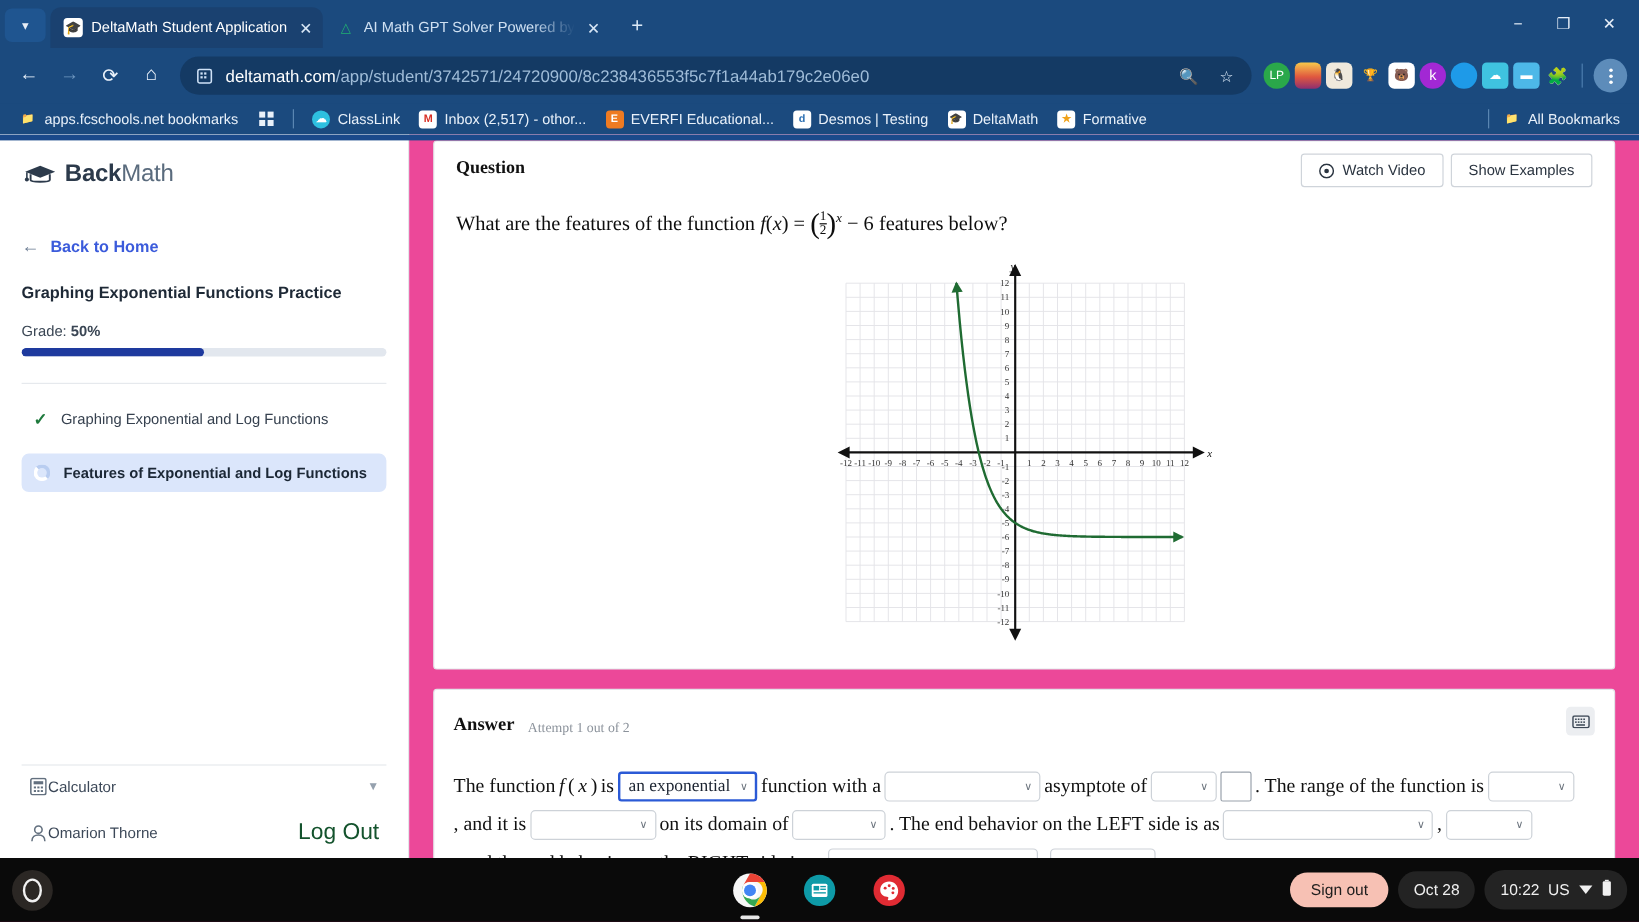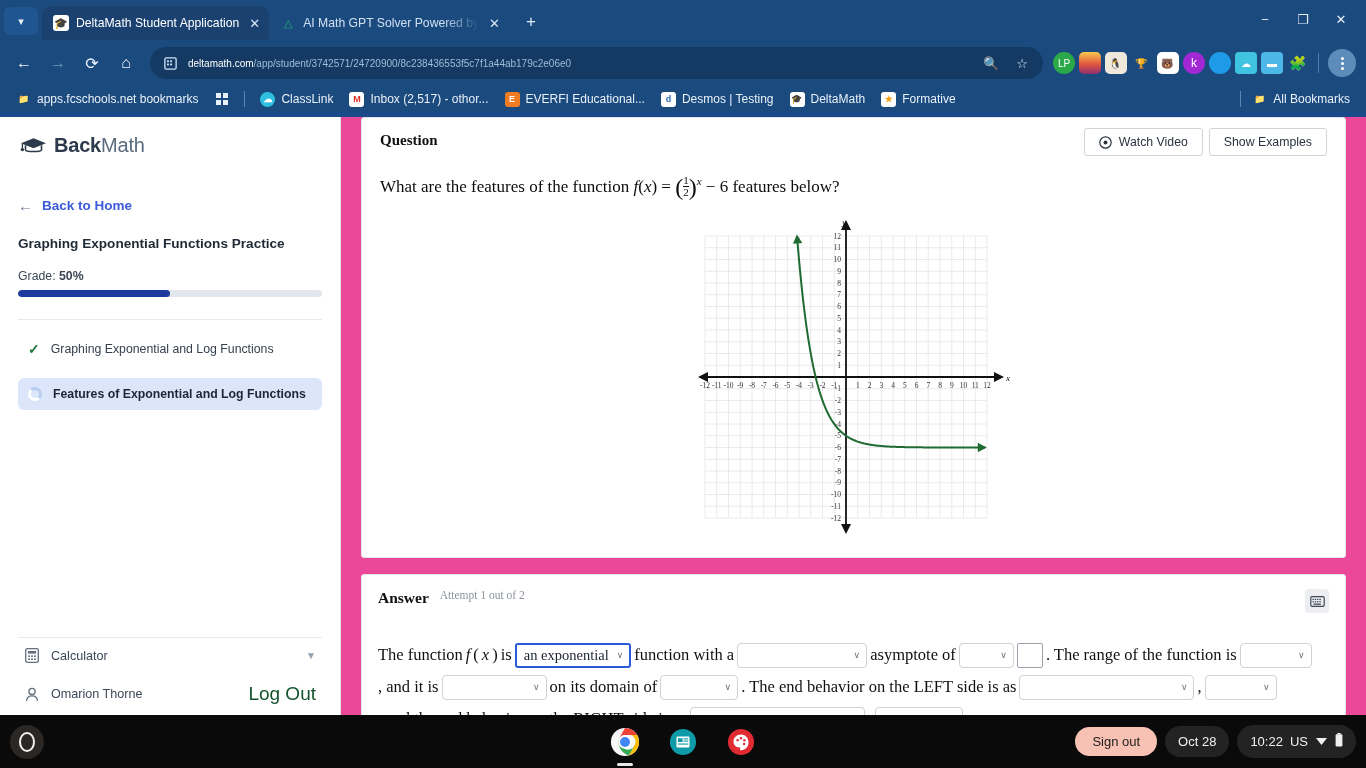--- a/index.html
+++ b/index.html
@@ -41,21 +41,21 @@
   
   .toolbar { height: 46px; background: #1b4a7e; display: flex; align-items: center; padding: 0 8px; gap: 2px; }
   .navbtn { width: 32px; height: 32px; border-radius: 50%; display: flex; align-items: center; justify-content: center;
             color: #eaf2fb; font-size: 16px; cursor: pointer; }
   .navbtn.dim { color: #6e96bf; }
   .omnibox {
     flex: 1; height: 32px; background: #143a64; border-radius: 16px; margin: 0 8px 0 6px;
     display: flex; align-items: center; padding: 0 10px 0 12px; gap: 9px; min-width: 0; cursor: text;
   }
   .omnibox .site-icon { width: 17px; height: 17px; flex: 0 0 17px; display:flex; align-items:center; justify-content:center; color:#cfe2f7; }
-  .url { flex: 1; font-size: 10px; color: #9fbcd8; white-space: nowrap; overflow: hidden; }
+  .url { flex: 1; font-size: 14px; color: #9fbcd8; white-space: nowrap; overflow: hidden; }
   .url b { color: #ffffff; font-weight: 400; }
   .omni-act { width: 22px; height: 22px; display: flex; align-items: center; justify-content: center; color: #dbe9f7; font-size: 13px; cursor: pointer; }
   .ext-row { display: flex; align-items: center; gap: 4px; padding-right: 2px; }
   .ext { width: 22px; height: 22px; border-radius: 5px; display: flex; align-items: center; justify-content: center; font-size: 10px; cursor: pointer; overflow:hidden;}
   .vsep { width: 1px; height: 20px; background: #4d7eae; margin: 0 5px; }
   .kebab { width: 28px; height: 28px; border-radius: 50%; background: #5d8cba; display: flex; flex-direction: column; align-items: center; justify-content: center; gap: 2px; cursor: pointer; }
   .kebab i { width: 3px; height: 3px; background: #fff; border-radius: 50%; display: block; }
 
   
   .bookmarks { height: 26px; background: #1b4a7e; display: flex; align-items: center; padding: 0 10px; gap: 4px; font-size: 12px; color: #e9f1fa; }
@@ -85,21 +85,21 @@
   .pbar { margin-top: 7px; height: 7px; border-radius: 4px; background: #e2e7ee; overflow: hidden; }
   .pbar > div { height: 100%; background: #1e3a9e; border-radius: 4px; }
   .hr { margin-top: 22px; border-top: 1px solid #e6e9ed; }
   .prob-item { display: flex; align-items: center; gap: 11px; padding: 9px 10px; margin-top: 12px; border-radius: 6px; font-size: 12.3px; color: #36414f; cursor: pointer; }
   .prob-item.done .ic { color: #1f7a3d; font-size: 14px; font-weight: bold; }
   .prob-item.current { background: #dbe6fb; font-weight: 700; color: #1b2735; }
   .spinner { width: 14px; height: 14px; flex: 0 0 14px; border-radius: 50%; border: 3px solid #ffffff; border-top-color: #b9cdf0; border-right-color:#b9cdf0; }
 
   .side-bottom { position: absolute; left: 18px; right: 18px; bottom: 0; }
   .side-bottom .hr2 { border-top: 1px solid #e6e9ed; }
-  .srow { display: flex; align-items: center; gap: 11px; padding: 10px 6px; font-size: 12.6px; color: #3c4858; cursor: pointer; }
+  .srow { display: flex; align-items: center; padding: 10px 6px; font-size: 12.6px; color: #3c4858; cursor: pointer; }
   .srow .ic { width: 16px; flex: 0 0 16px; color: #63707f; display:flex; align-items:center; justify-content:center; }
   .srow .chev { margin-left: auto; color: #95a1ae; font-size: 10px; }
   .logout { margin-left: auto; color: #14532d; font-size: 19px; cursor: pointer; }
 
   
   .main { flex: 1; background: #ec4899; overflow: hidden; position: relative; }
   .card { background: #fff; margin: 5px 20px 0 20px; border: 1px solid #e2e5e9; border-radius: 3px; padding: 14px 18px 20px 18px; }
   .card-head { display: flex; align-items: flex-start; }
   .q-label { font-family: "Liberation Serif", serif; font-size: 15px; font-weight: 700; color: #111; }
   .head-btns { margin-left: auto; display: flex; gap: 6px; margin-top: -4px; }
@@ -110,21 +110,21 @@
   .frac .num { display: block; }
   .frac .den { display: block; border-top: 1px solid #0d0d0d; }
   .paren { font-size: 24px; vertical-align: middle; font-family: "Liberation Serif", serif; }
   .sup { font-size: 11px; vertical-align: super; font-style: italic; }
   .mi { font-style: italic; font-family: "Liberation Serif", serif; }
 
   .graph-wrap { display: flex; justify-content: center; margin-top: 14px; }
 
   
   .acard { background: #fff; margin: 16px 20px 0 20px; border: 1px solid #e2e5e9; border-radius: 3px; padding: 14px 16px 18px 16px; }
-  .acard-head { display: flex; align-items: flex-start; }
+  .acard-head { display: flex; align-items: flex-end; }
   .a-label { font-family: "Liberation Serif", serif; font-size: 15.5px; font-weight: 700; color: #111; }
   .a-attempt { font-family: "Liberation Serif", serif; font-size: 11.5px; color: #8b929b; margin-left: 11px; }
   .kbd-btn { margin-left: auto; width: 24px; height: 24px; border-radius: 4px; background: #eceef1;
              display: flex; align-items: center; justify-content: center; cursor: pointer; }
   .sentence { margin-top: 26px; font-family: "Liberation Serif", serif; font-size: 16.5px; color: #111;
               line-height: 32px; display: flex; flex-wrap: wrap; align-items: center; gap: 0 3px; }
   .sel { border: 1px solid #cdd2d8; border-radius: 4px; height: 25px; background: #fff; display: inline-flex;
          align-items: center; padding: 0 6px 0 7px; font-family: "Liberation Serif", serif; font-size: 14.5px;
          color: #1b2330; cursor: pointer; position: relative; }
   .sel .cv { margin-left: auto; padding-left: 8px; color: #6b737d; font-size: 9px; }

